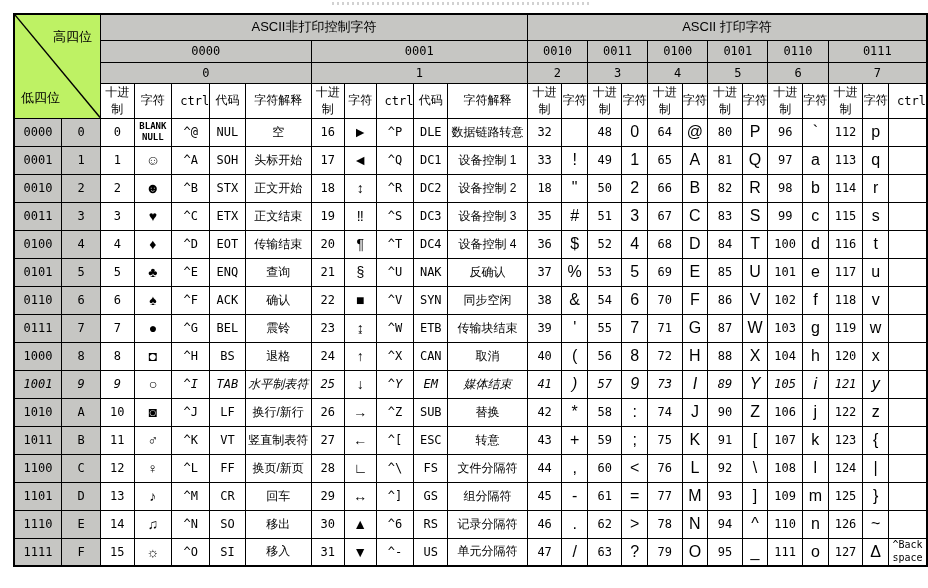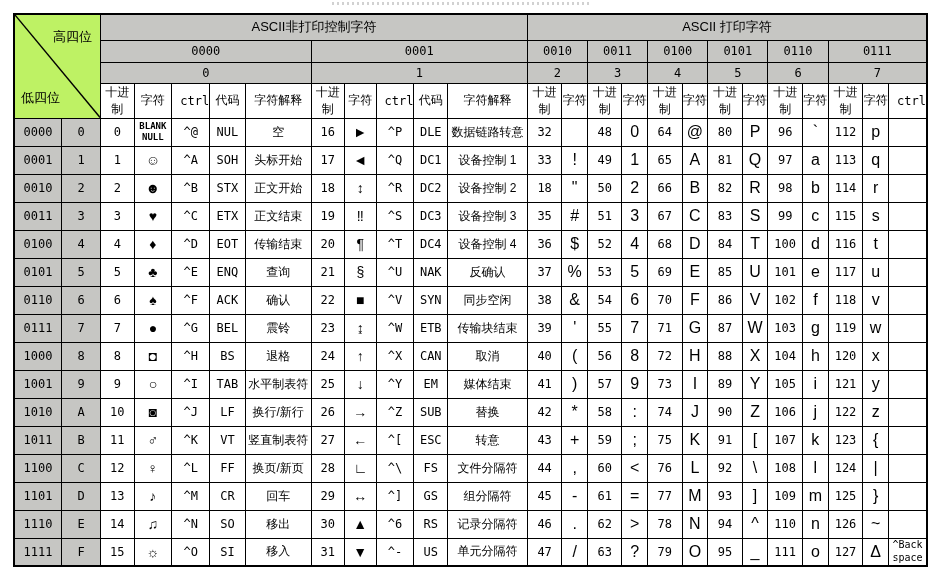--- a/index.html
+++ b/index.html
@@ -364,21 +364,21 @@
           <td class="dec">72</td>
           <td class="pchar">H</td>
           <td class="dec">88</td>
           <td class="pchar">X</td>
           <td class="dec">104</td>
           <td class="pchar">h</td>
           <td class="dec">120</td>
           <td class="pchar">x</td>
           <td class="lctrl"></td>
         </tr>
-        <tr style="height: 28px;">
+        <tr style="height: 28px; font-style: italic;">
           <td class="bin">1001</td>
           <td class="hex">9</td>
           <td class="dec">9</td>
           <td class="cchar">○</td>
           <td class="cctrl">^I</td>
           <td class="ccode">TAB</td>
           <td class="expl">水平制表符</td>
           <td class="dec">25</td>
           <td class="cchar">↓</td>
           <td class="cctrl">^Y</td>

